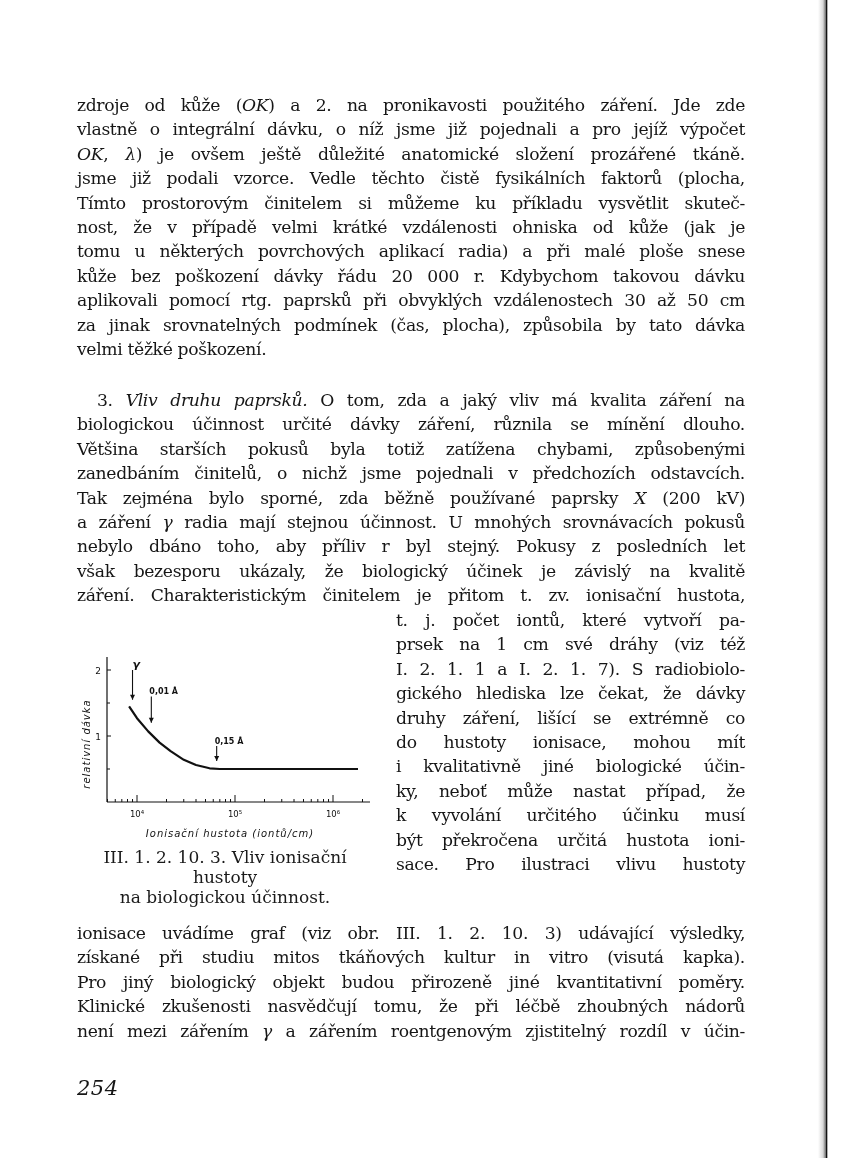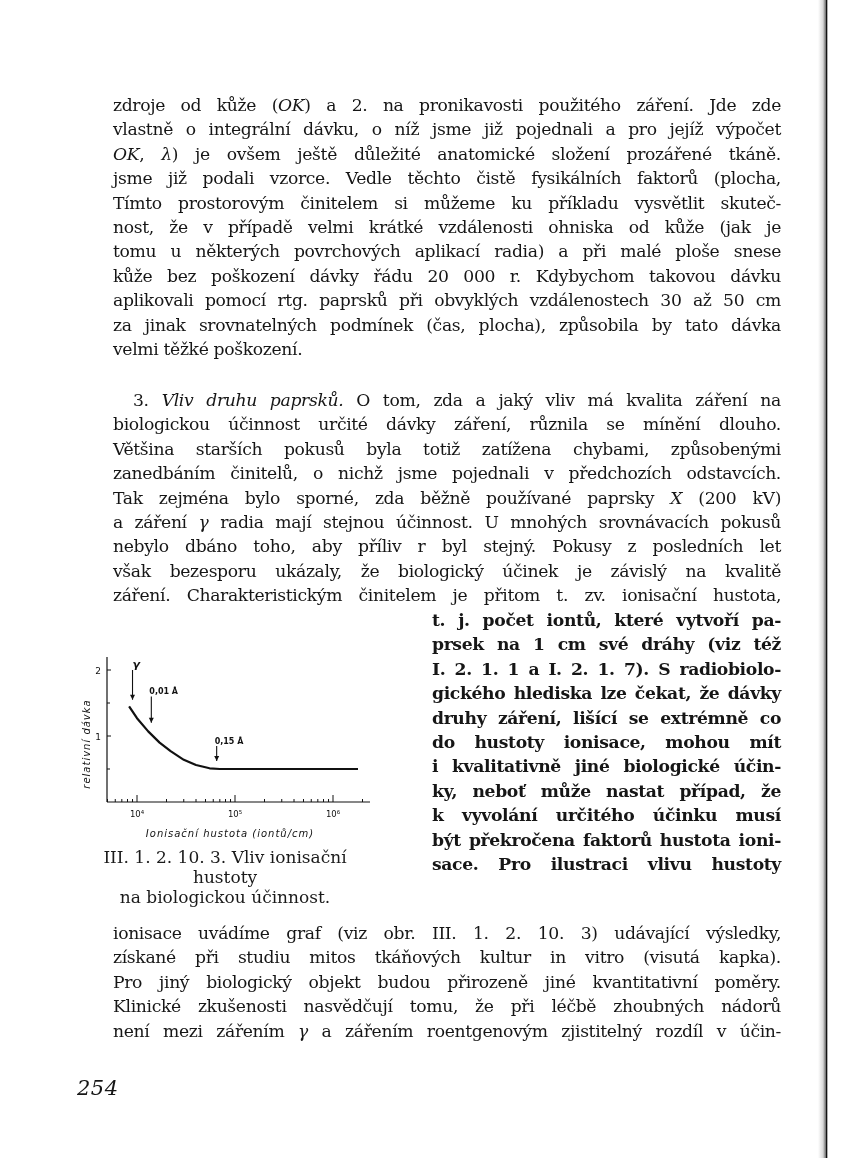--- a/index.html
+++ b/index.html
@@ -4,29 +4,29 @@
 <style>
   html, body { margin: 0; padding: 0; }
   body {
     width: 847px; height: 1158px; background: #ffffff; position: relative; overflow: hidden;
     font-family: "DejaVu Serif", "Liberation Serif", serif; color: #161616;
   }
   .binding-edge {
     position: absolute; top: 0; bottom: 0; left: 818px; width: 10px;
     background: linear-gradient(to right, #ffffff 0%, #d8d8d8 50%, #7a7a7a 75%, #111 85%, #fff 100%);
   }
-  .block { position: absolute; margin-left: 36px; }
+  .block { position: absolute; }
   .line {
     height: 24.4px; line-height: 24.4px; font-size: 17.2px; white-space: nowrap;
     text-align: justify; text-align-last: justify; letter-spacing: -0.35px; word-spacing: 0;
   }
   .line.last { text-align-last: left; }
   .line.indent { padding-left: 20px; }
   .full { left: 77px; width: 668px; }
-  .narrow { left: 396px; width: 349px; font-weight: bold; }
+  .narrow { left: 396px; width: 349px; }
   .line span.it { font-style: italic; }
   .caption { position: absolute; left: 70px; width: 310px; text-align: center; font-size: 17px; line-height: 20px; color: #1a1a1a; }
   .page-number { position: absolute; left: 77px; top: 1076px; font-size: 21px; font-style: italic; font-weight: normal; letter-spacing: 0.5px; }
   #figure { position: absolute; left: 70px; top: 645px; width: 310px; height: 200px; }
   #figure text { font-family: "DejaVu Sans", sans-serif; fill: #111; }
 </style>
 </head>
 <body>
 
 <div class="binding-edge"></div>
@@ -65,21 +65,21 @@
 <div class="block narrow" style="top:608px" id="p2narrow">
     <div class="line">t. j. počet iontů, které vytvoří pa-</div>
     <div class="line">prsek na 1 cm své dráhy (viz též</div>
     <div class="line">I. 2. 1. 1 a I. 2. 1. 7). S radiobiolo-</div>
     <div class="line">gického hlediska lze čekat, že dávky</div>
     <div class="line">druhy záření, lišící se extrémně co</div>
     <div class="line">do hustoty ionisace, mohou mít</div>
     <div class="line">i kvalitativně jiné biologické účin-</div>
     <div class="line">ky, neboť může nastat případ, že</div>
     <div class="line">k vyvolání určitého účinku musí</div>
-    <div class="line">být překročena faktorů hustota ioni-</div>
+    <div class="line">být překročena určitá hustota ioni-</div>
     <div class="line">sace. Pro ilustraci vlivu hustoty</div>
   </div>
 
 <svg id="figure" viewBox="0 0 310 200">
     <line x1="37" y1="12" x2="37" y2="157" stroke="#111" stroke-width="1.2"></line>
     <line x1="37" y1="157" x2="300" y2="157" stroke="#111" stroke-width="1.2"></line>
     <line x1="37" y1="91" x2="41" y2="91" stroke="#111" stroke-width="1"></line>
     <text x="31" y="95" font-size="9" text-anchor="end">1</text>
     <line x1="37" y1="25" x2="41" y2="25" stroke="#111" stroke-width="1"></line>
     <text x="31" y="29" font-size="9" text-anchor="end">2</text>

